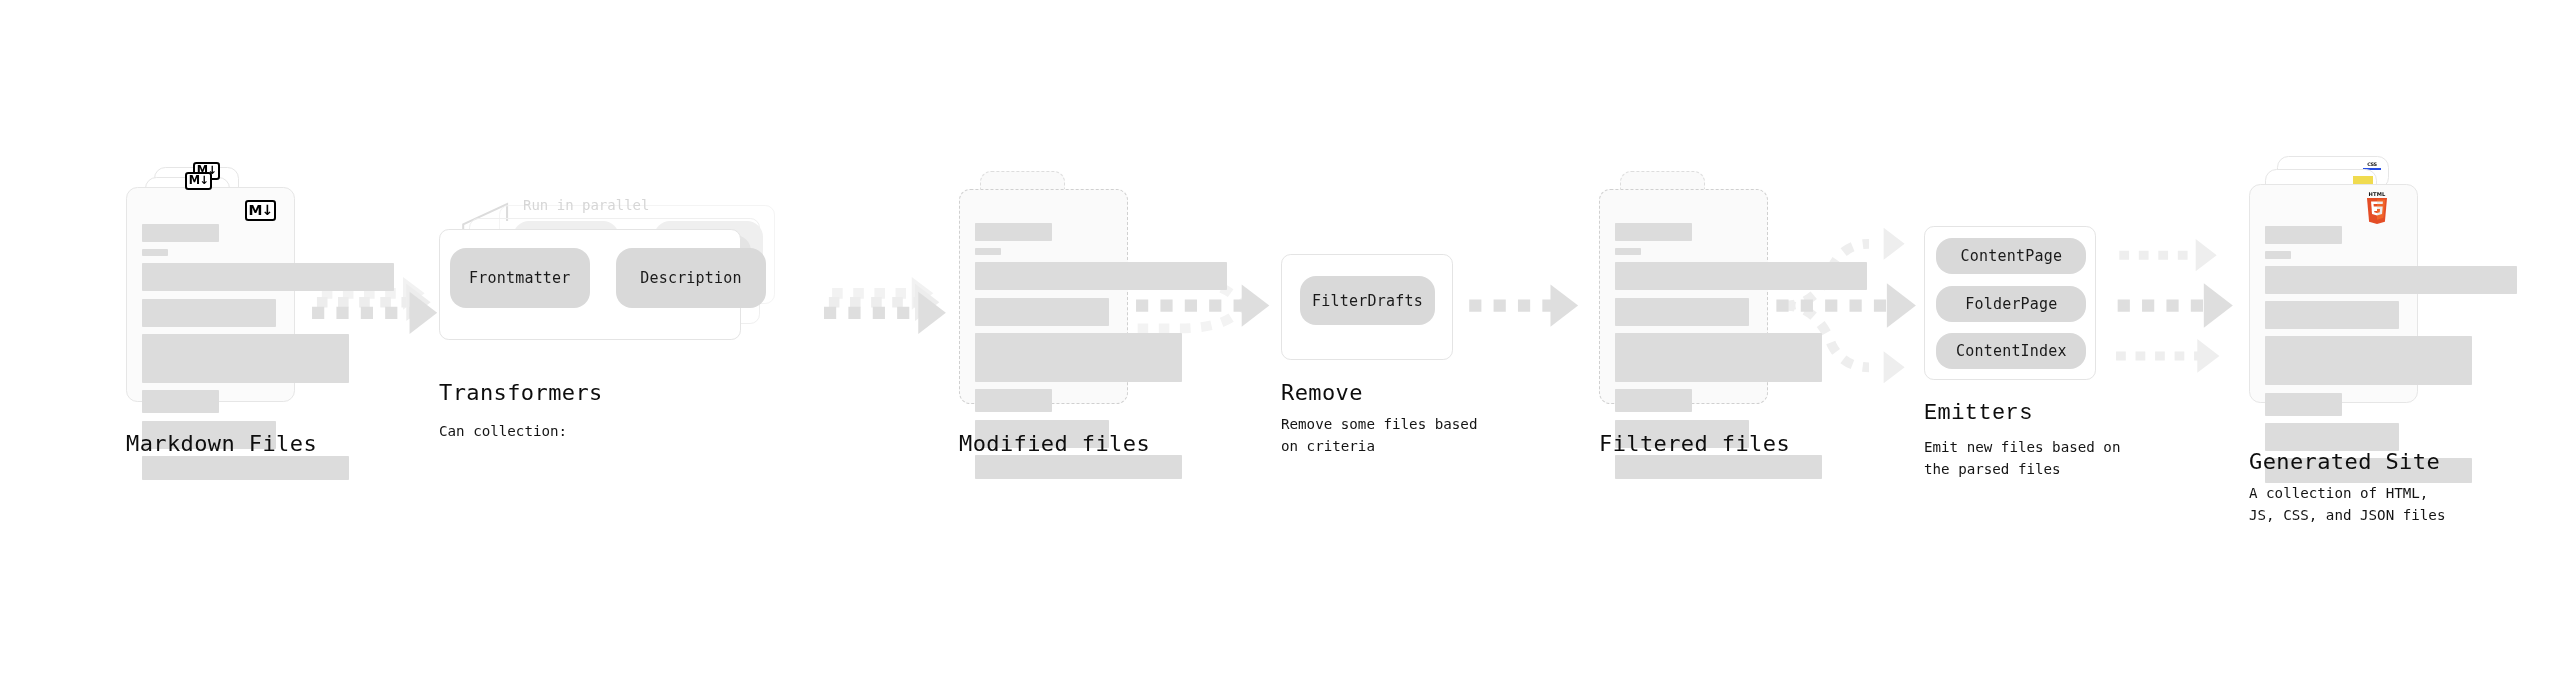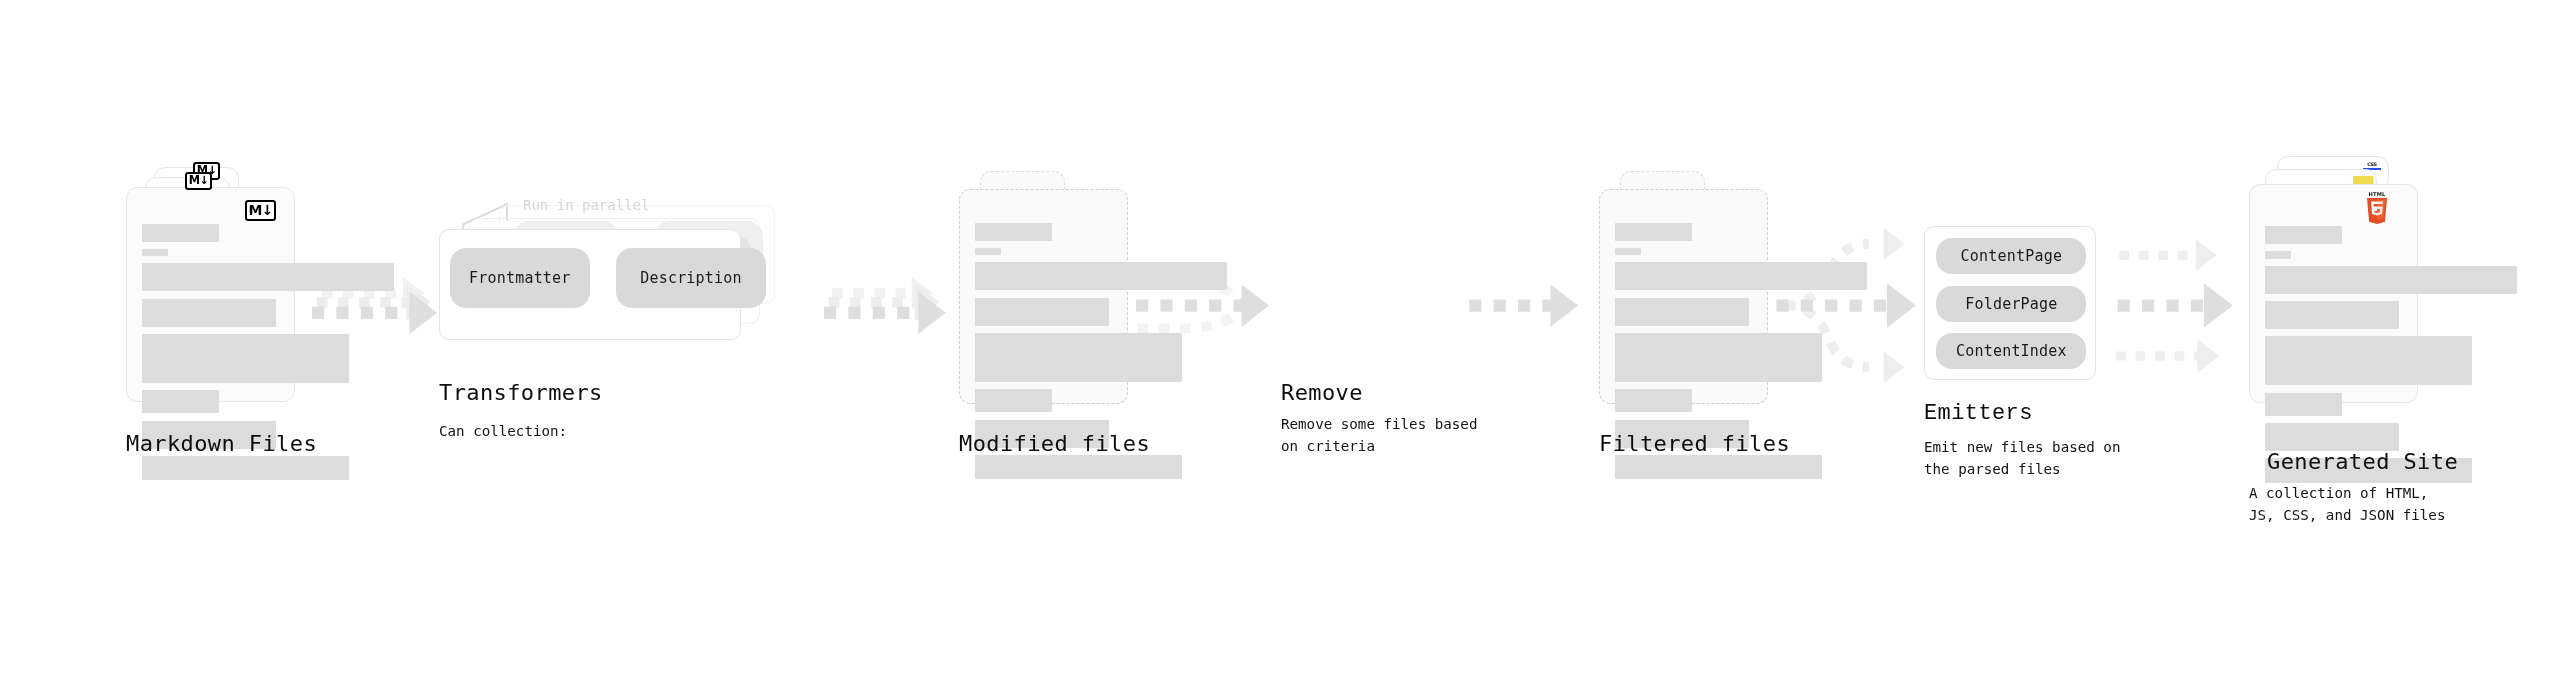--- a/index.html
+++ b/index.html
@@ -313,20 +313,23 @@
           <div class="ln" style="width: 134px; height: 28px;"></div>
           <div class="ln" style="width: 207px; height: 49px;"></div>
           <div class="ln" style="width: 77px; height: 23px;"></div>
           <div class="ln" style="width: 134px; height: 28px;"></div>
           <div class="ln" style="width: 207px; height: 24.4px;"></div>
         </div>
     </div>
   </div>
   <div class="title" style="left:959px; top:431px;">Modified files</div>
 
+  <div class="group-box" style="left:1281px; top:254px; width:172px; height:106px;">
+    <div class="pill" style="left:18px; top:21px; width:135px; height:49px;">FilterDrafts</div>
+  </div>
   <div class="title" style="left:1281px; top:380px;">Remove</div>
   <div class="caption" style="left:1281px; top:414px;">Remove some files based
 on criteria</div>
 
   <div class="doc-stack abs" style="left:1599px; top:171px;">
     <div class="doc-card dashed" style="left:21px; top:0px; width:85px; height:32.5px; border-color:#dddddd;"></div>
     <div class="doc-card dashed" style="left:0px; top:18px; width:169px; height:215px;">
       <div class="doc-lines" style="top:32.5px;">
           <div class="ln" style="width: 77px; height: 18px;"></div>
           <div class="ln" style="width: 26px; height: 7.3px;"></div>
@@ -368,18 +371,18 @@
         </div>
     </div>
     <svg class="html5-badge" viewBox="0 0 512 600" style="left:114px; top:36px;">
       <text x="256" y="74" font-family="DejaVu Sans, Liberation Sans, sans-serif" font-size="96" font-weight="bold" fill="#111" text-anchor="middle" letter-spacing="4">HTML</text>
       <path fill="#e44d26" d="M71,110 l39,438 146,41 146-41 39-438z"></path>
       <path fill="#f16529" d="M256,140 v370 l118,-33 33-337z"></path>
       <path fill="#ffffff" d="M256,268 h-60 l-4-46h64v-45H146l1,14 14,159h95zM256,386l-50-14-3-36h-45l6,71 92,26z"></path>
       <path fill="#ebebeb" d="M256,268v45h56l-5,59-51,14v47l93-26 1-8 11-121 1-10z M256,177v45h105l1-10 2-21 1-14z"></path>
     </svg>
   </div>
-  <div class="title" style="left:2249px; top:449px;margin-left:18px;">Generated Site</div>
+  <div class="title" style="left:2249px; top:449px;">Generated Site</div>
   <div class="caption" style="left:2249px; top:483px;">A collection of HTML,
 JS, CSS, and JSON files</div>
 
 </div>
 
 
 </body></html>

